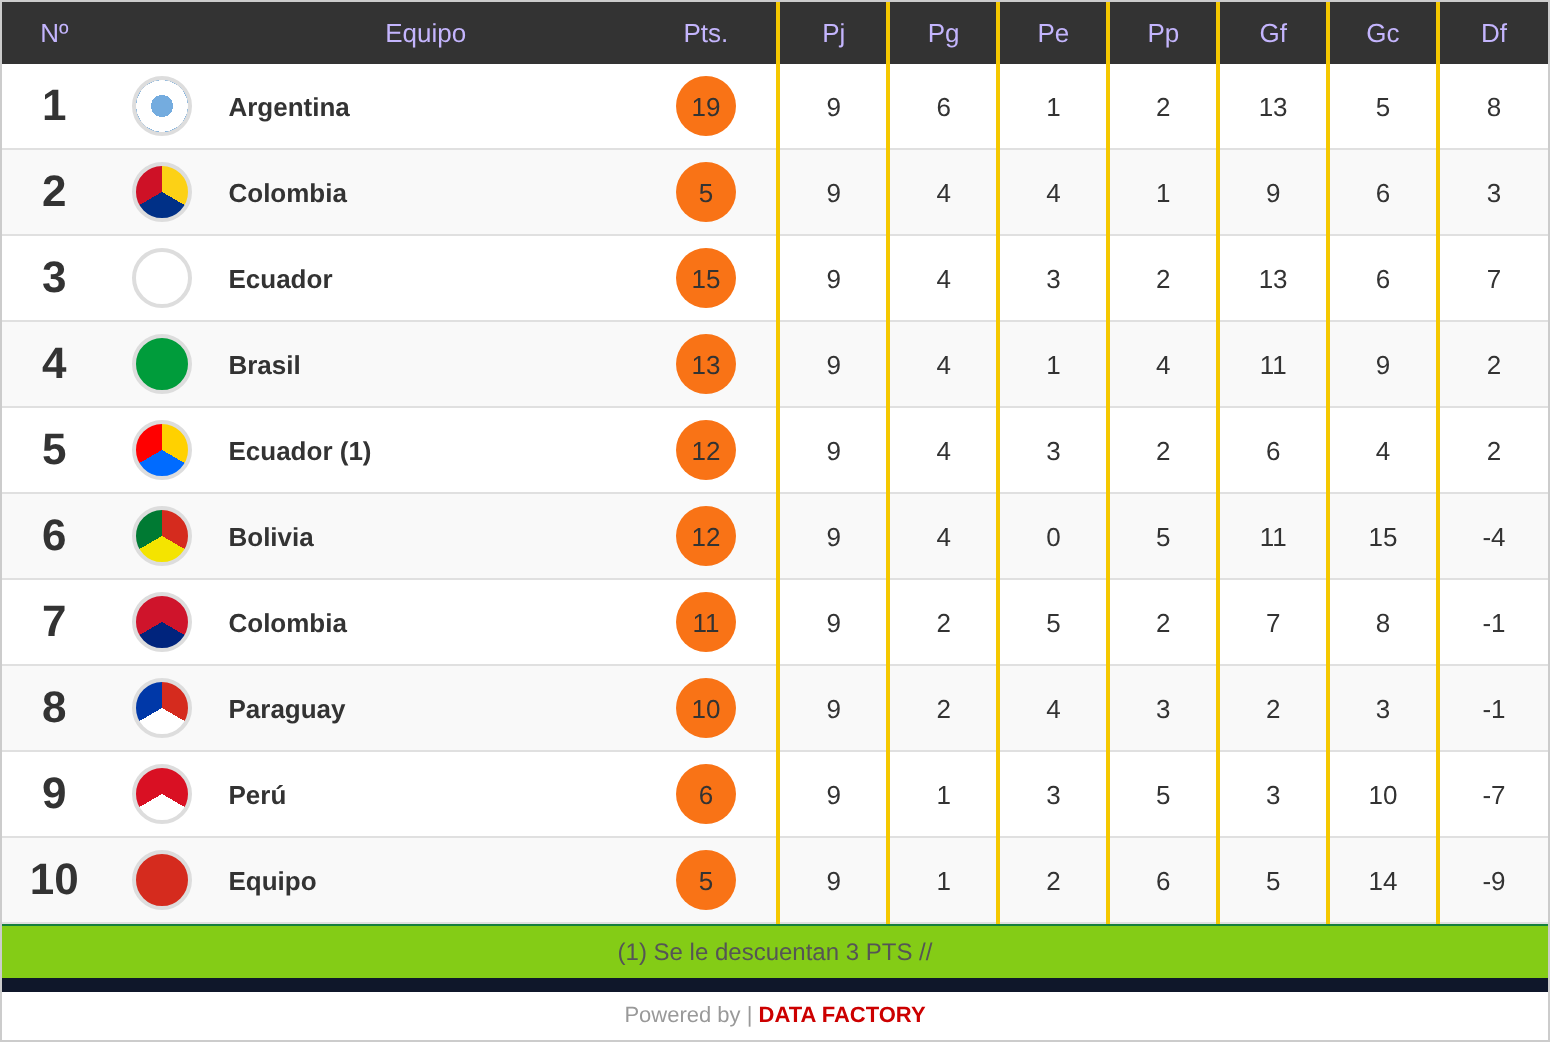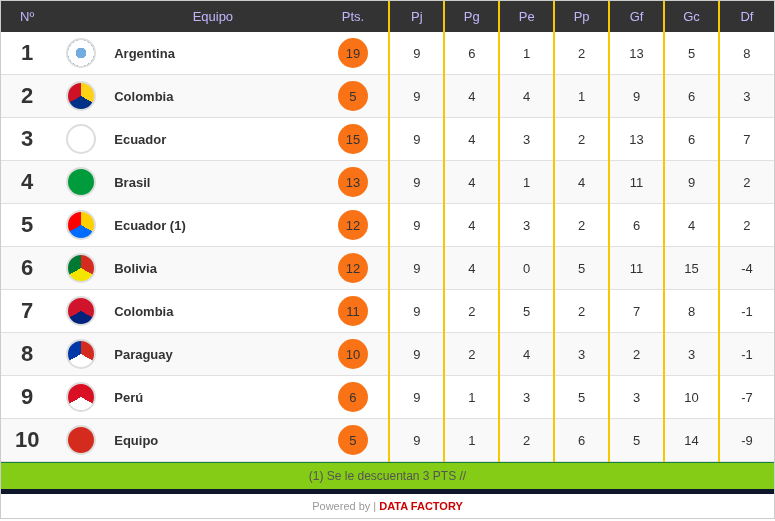--- a/index.html
+++ b/index.html
@@ -102,21 +102,21 @@
       padding: 6px;
       font-size: 12px;
       color: #555;
       border-top: 1px solid #15803d;
     }
     .powered-by {
       text-align: center;
       padding: 6px;
       font-size: 11px;
       color: #999;
-      border-top: 5px solid #0f172a;
+      border-top: 7px solid #0f172a;
       background: #fff;
     }
     .powered-by span.df-logo {
       color: #cc0000;
       font-weight: bold;
     }
     .col-num { width: 40px; }
     .col-flag { width: 42px; }
     .col-equipo { width: 160px; }
     .col-pts { width: 55px; }

